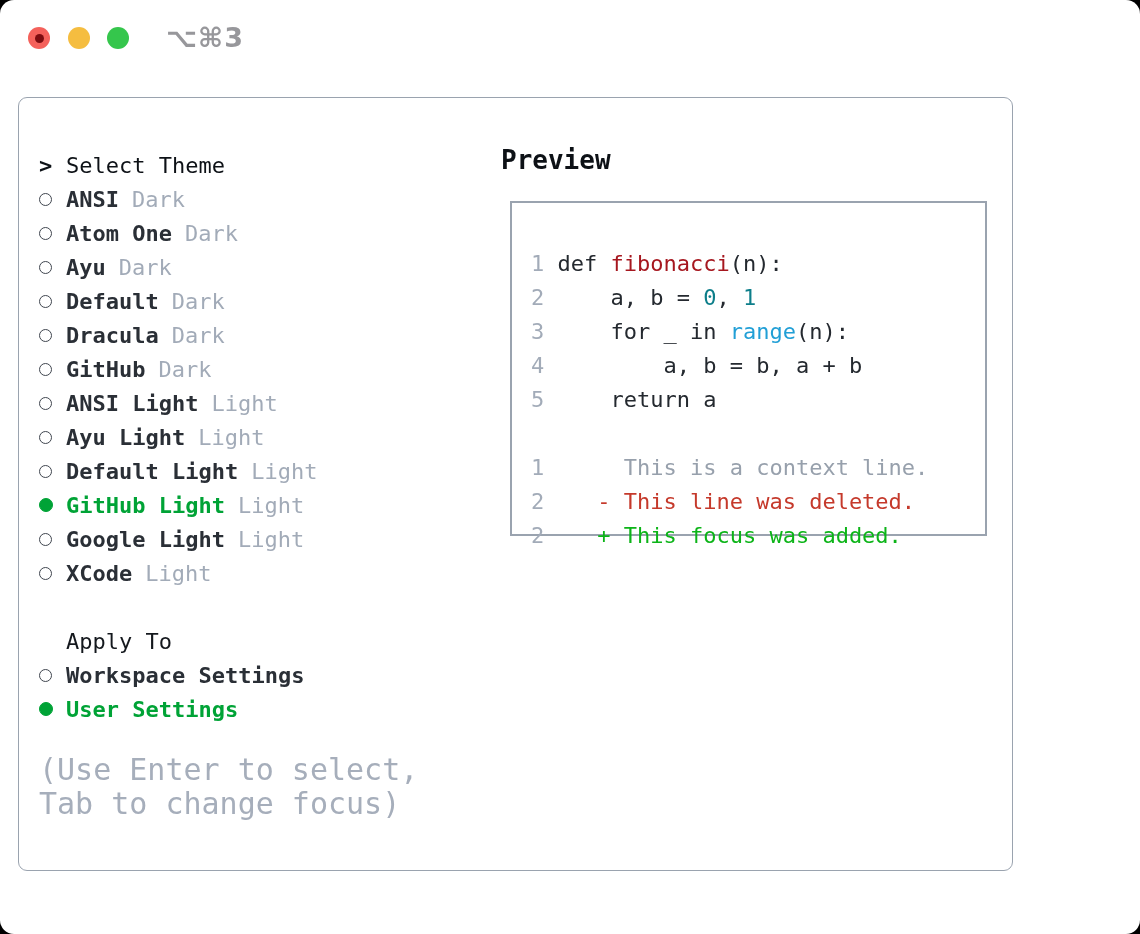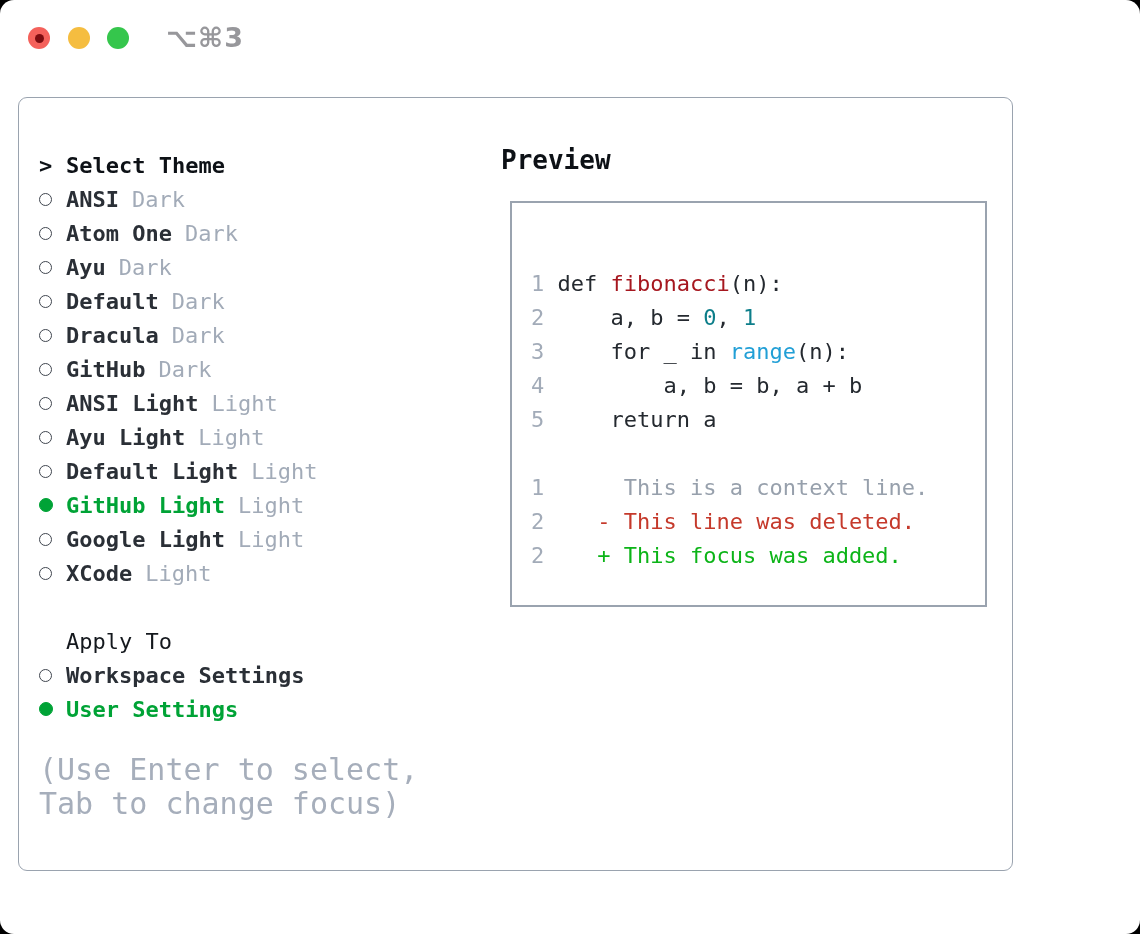--- a/index.html
+++ b/index.html
@@ -40,38 +40,38 @@
     height:34px;display:flex;align-items:center;
     font-size:22px;white-space:pre;color:#2a2f36;
   }
   .bulletcol{width:27px;display:flex;align-items:center;}
   .circle{
     width:13px;height:13px;border-radius:50%;
     border:1.8px solid #40464f;box-sizing:border-box;
   }
   .circle.sel{background:#00a336;border-color:#00a336;width:14px;height:14px;}
   .pointer{font-weight:700;color:#0d1116;font-size:22px;}
-  .hdr{font-weight:700;color:#0d1116;}
+  .hdr{font-weight:400;color:#0d1116;}
   .subhdr{color:#14181d;}
   .itemname{color:#2a2f36;font-weight:bold;}
   .itemname.sel{color:#00a336;}
   .variant{color:#a2abb8;margin-left:13px;}
   .hint{
     position:absolute;left:20px;top:655px;width:402px;
     font-size:30px;line-height:34px;color:#a6aebb;
   }
   
   .pv-header{
     position:absolute;left:482px;top:45px;
     font-size:26px;font-weight:700;color:#0d1116;line-height:34px;
   }
   .pv-box{
-    position:absolute;left:491px;top:103px;width:477px;height:406px;
+    position:absolute;left:491px;top:103px;width:477px;height:335px;
     border:2px solid #9aa3af;box-sizing:border-box;background:#fff;
-    padding:64px 0 0 19px;
+    padding:44px 0 0 19px;
   }
   .crow{height:34px;font-size:22px;line-height:34px;white-space:pre;}
   .lineno{display:inline-block;width:2ch;color:#a2abb8;}
   .spacer{height:34px;}
   .seg-code{color:#24292f;}
   .seg-func{color:#a6171f;}
   .seg-num{color:#0d7e8a;}
   .seg-builtin{color:#219fd6;}
   .seg-context{color:#97a0ac;}
   .seg-deleted{color:#c5392b;}

